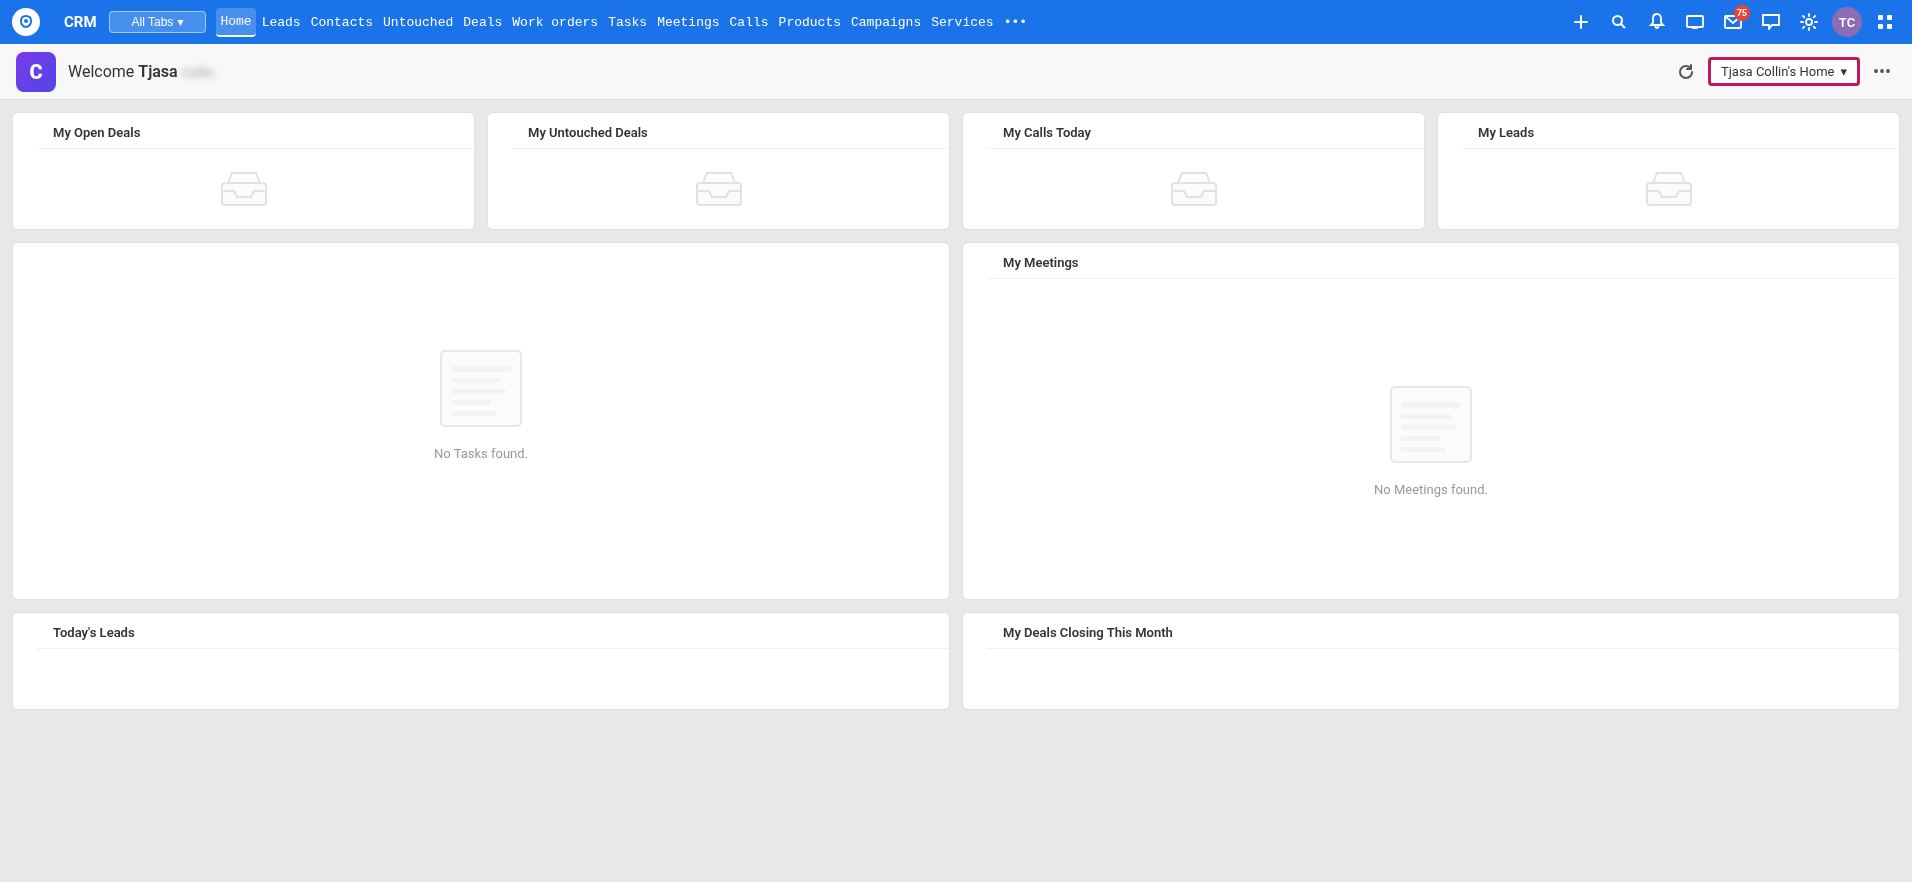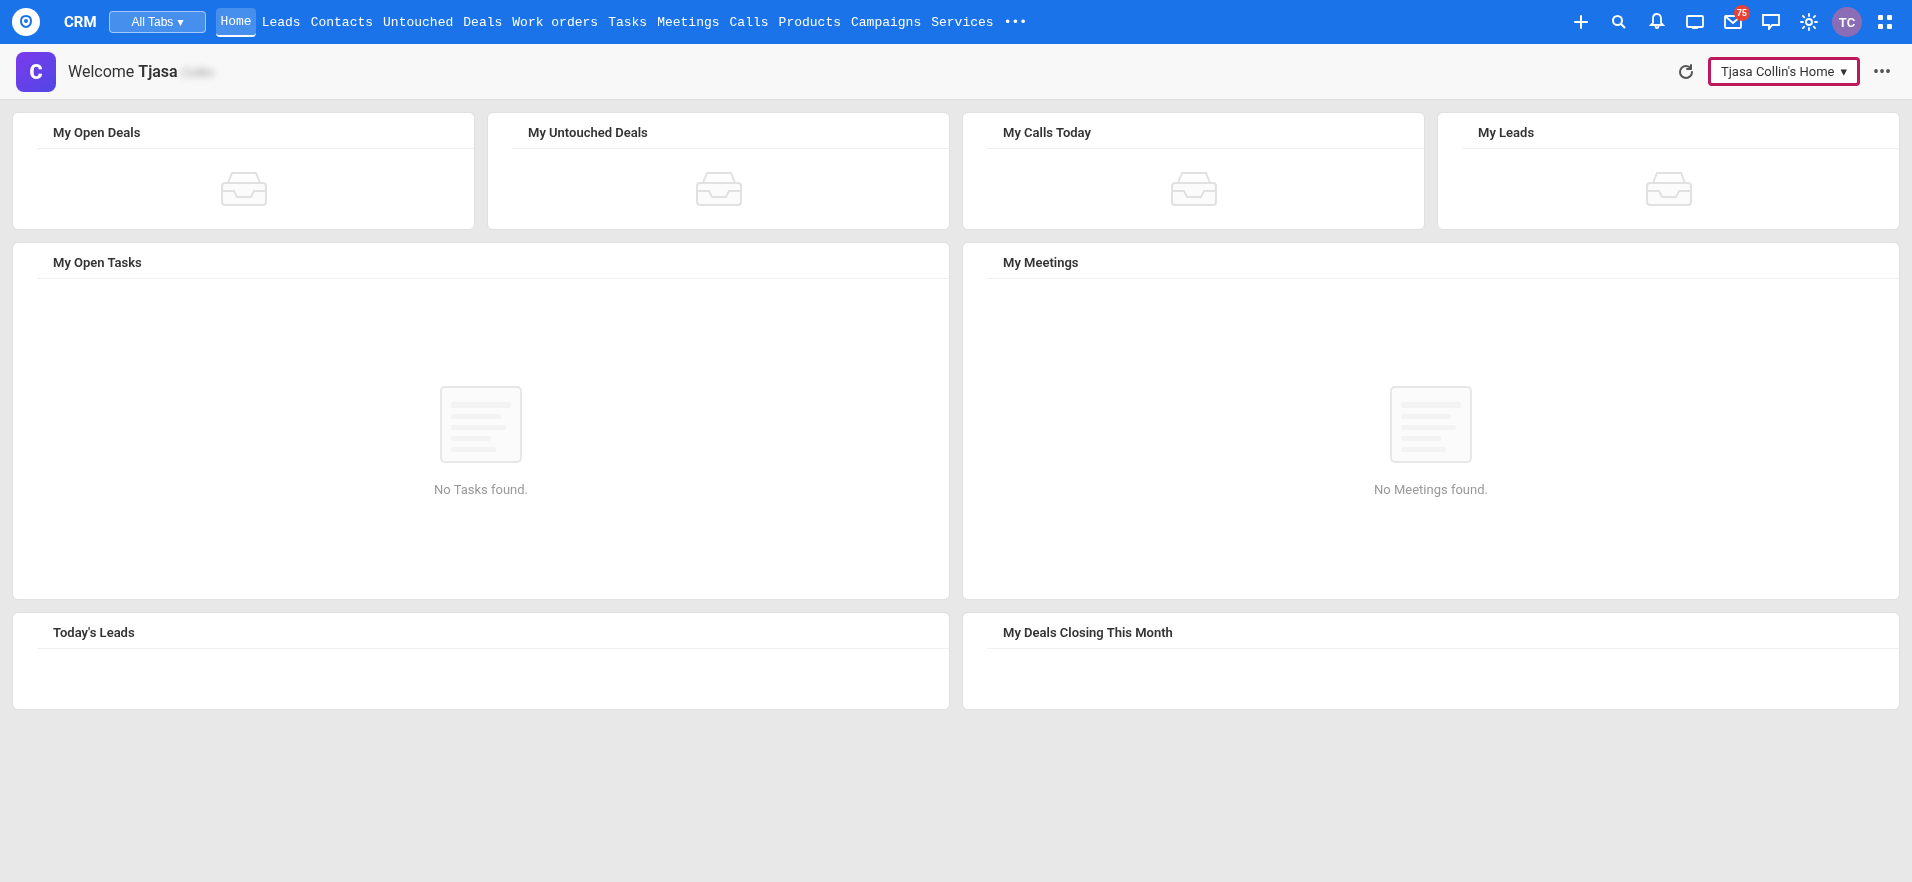--- a/index.html
+++ b/index.html
@@ -429,21 +429,20 @@
             <path d="M8 12 L12 2 L36 2 L40 12" stroke="#aaa" stroke-width="2" fill="none"></path>
           </svg>
         </div>
       </div>
 
     </div>
 
     <div class="widget-row widget-row-2">
 
       <div class="widget">
-        <div class="widget-header">My Open Tasks</div>
         <div class="widget-body widget-body-tall">
           <svg class="empty-doc-icon" viewBox="0 0 100 90" fill="none">
             <rect x="10" y="5" width="80" height="75" rx="4" stroke="#bbb" stroke-width="2" fill="#f5f5f5"></rect>
             <rect x="20" y="20" width="60" height="6" rx="2" fill="#ddd"></rect>
             <rect x="20" y="32" width="50" height="5" rx="2" fill="#ddd"></rect>
             <rect x="20" y="43" width="55" height="5" rx="2" fill="#ddd"></rect>
             <rect x="20" y="54" width="40" height="5" rx="2" fill="#ddd"></rect>
             <rect x="20" y="65" width="45" height="5" rx="2" fill="#ddd"></rect>
           </svg>
           <span class="empty-state-text">No Tasks found.</span>

